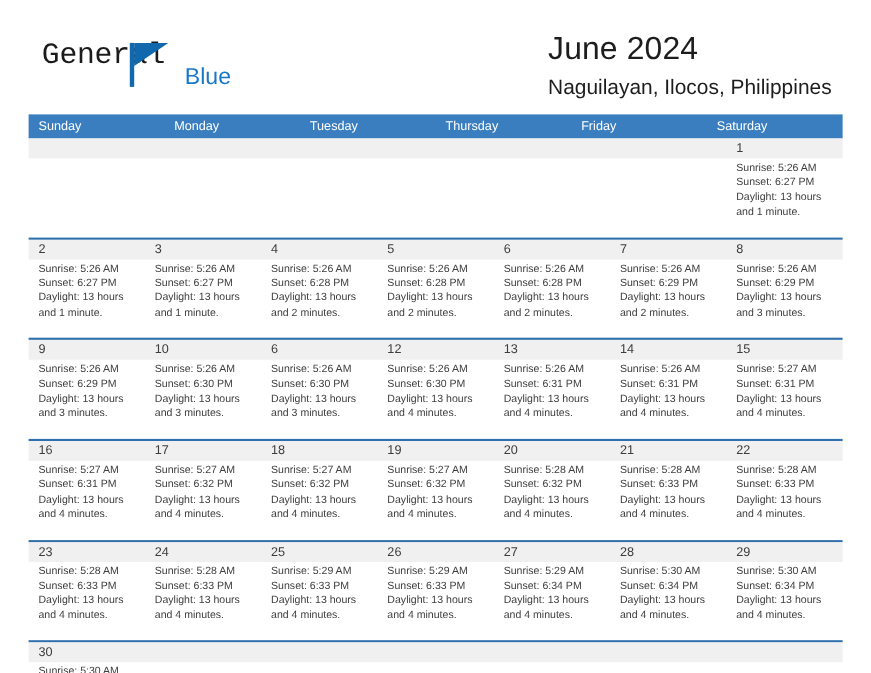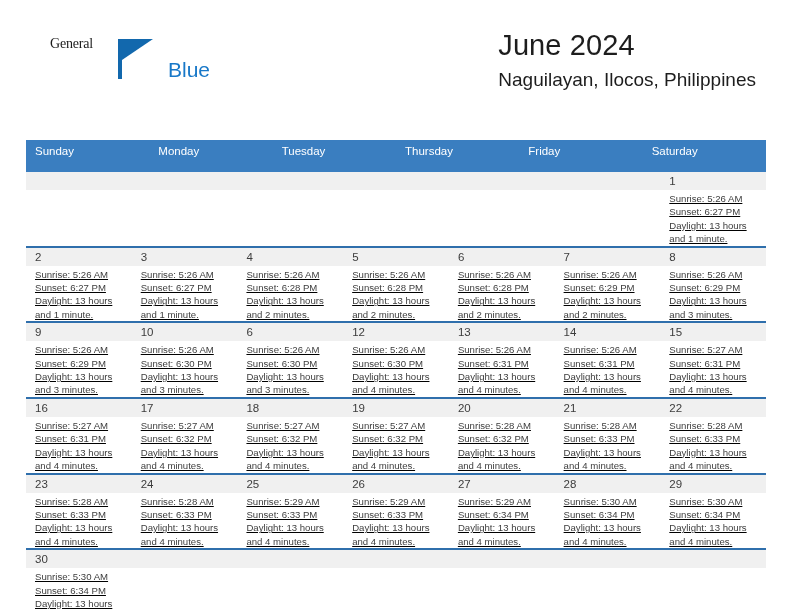--- a/index.html
+++ b/index.html
@@ -30,26 +30,26 @@
 
   .logo {
     position: absolute;
     left: 12px;
     top: 8px;
     width: 150px;
     height: 58px;
   }
   .logo-general {
     position: absolute;
-    left: 12px;
+    left: 0;
     top: 0;
-    font-size: 14px;
+    font-size: 27px;
     letter-spacing: -0.2px;
     color: #1b1b1b;
-    font-family: Liberation Serif, serif;
+    font-family: Liberation Mono, monospace;
   }
   .logo-tri {
     position: absolute;
     left: 84px;
     top: 3px;
     width: 0;
     height: 0;
     border-left: 31px solid #1268ad;
     border-bottom: 21px solid transparent;
   }
@@ -97,22 +97,21 @@
     position: absolute;
     left: 26px;
     top: 104px;
     width: 740px;
   }
 
   .weekday-row {
     display: flex;
     width: 100%;
     background: #3a7ec0;
-    height: 32px;
-    margin-top: 36px;
+    height: 22px;
   }
   .weekday {
     flex: 1 1 0;
     color: #ffffff;
     font-size: 11.5px;
     line-height: 22px;
     padding-left: 9px;
     white-space: nowrap;
     overflow: hidden;
   }
@@ -139,23 +138,22 @@
   .date-cell {
     flex: 1 1 0;
     font-size: 11.5px;
     color: #3c3c3c;
     line-height: 18px;
     padding-left: 9px;
   }
 
   .info-cell {
     flex: 1 1 0;
-    padding: 2px 6px 0 9px;
+    padding: 2px 6px 16px 9px;
     min-height: 55px;
-    text-decoration: underline;
   }
   .info-line {
     font-size: 9.6px;
     line-height: 13.4px;
     color: #3d3d3d;
     white-space: nowrap;
   }
 
   .row-last { border-bottom: 2px solid #2f6fac; }
 </style>

